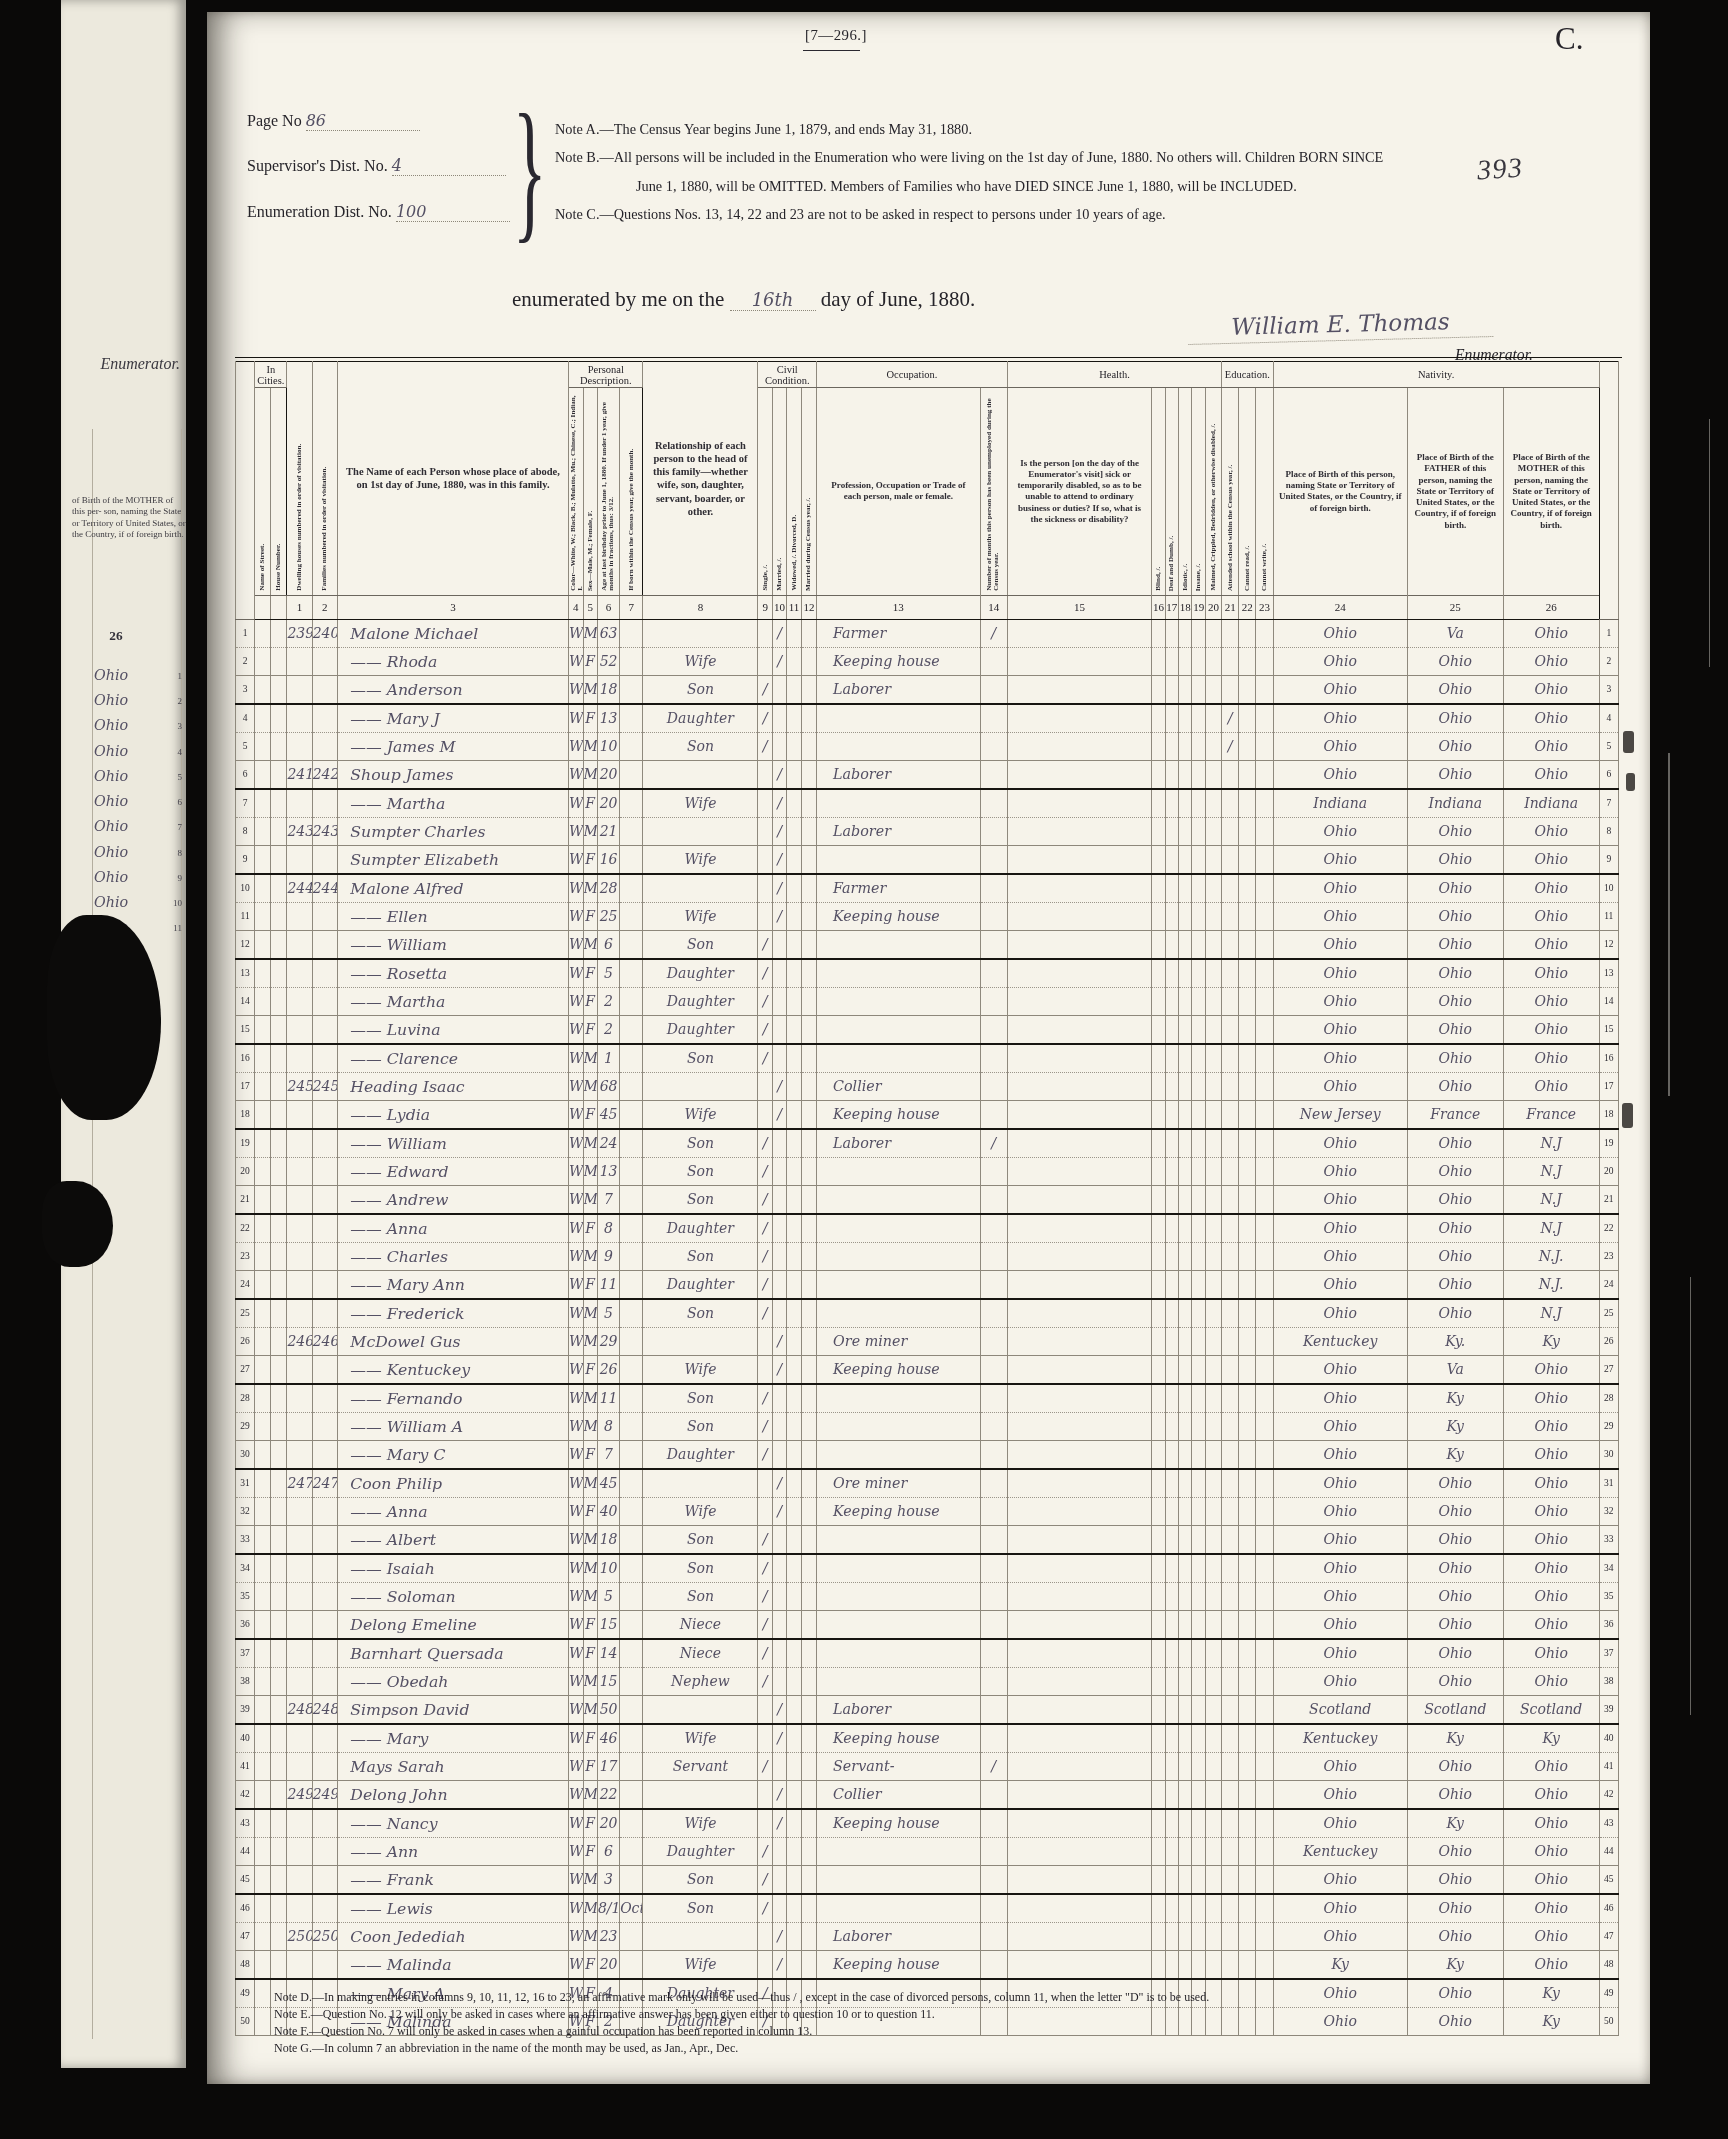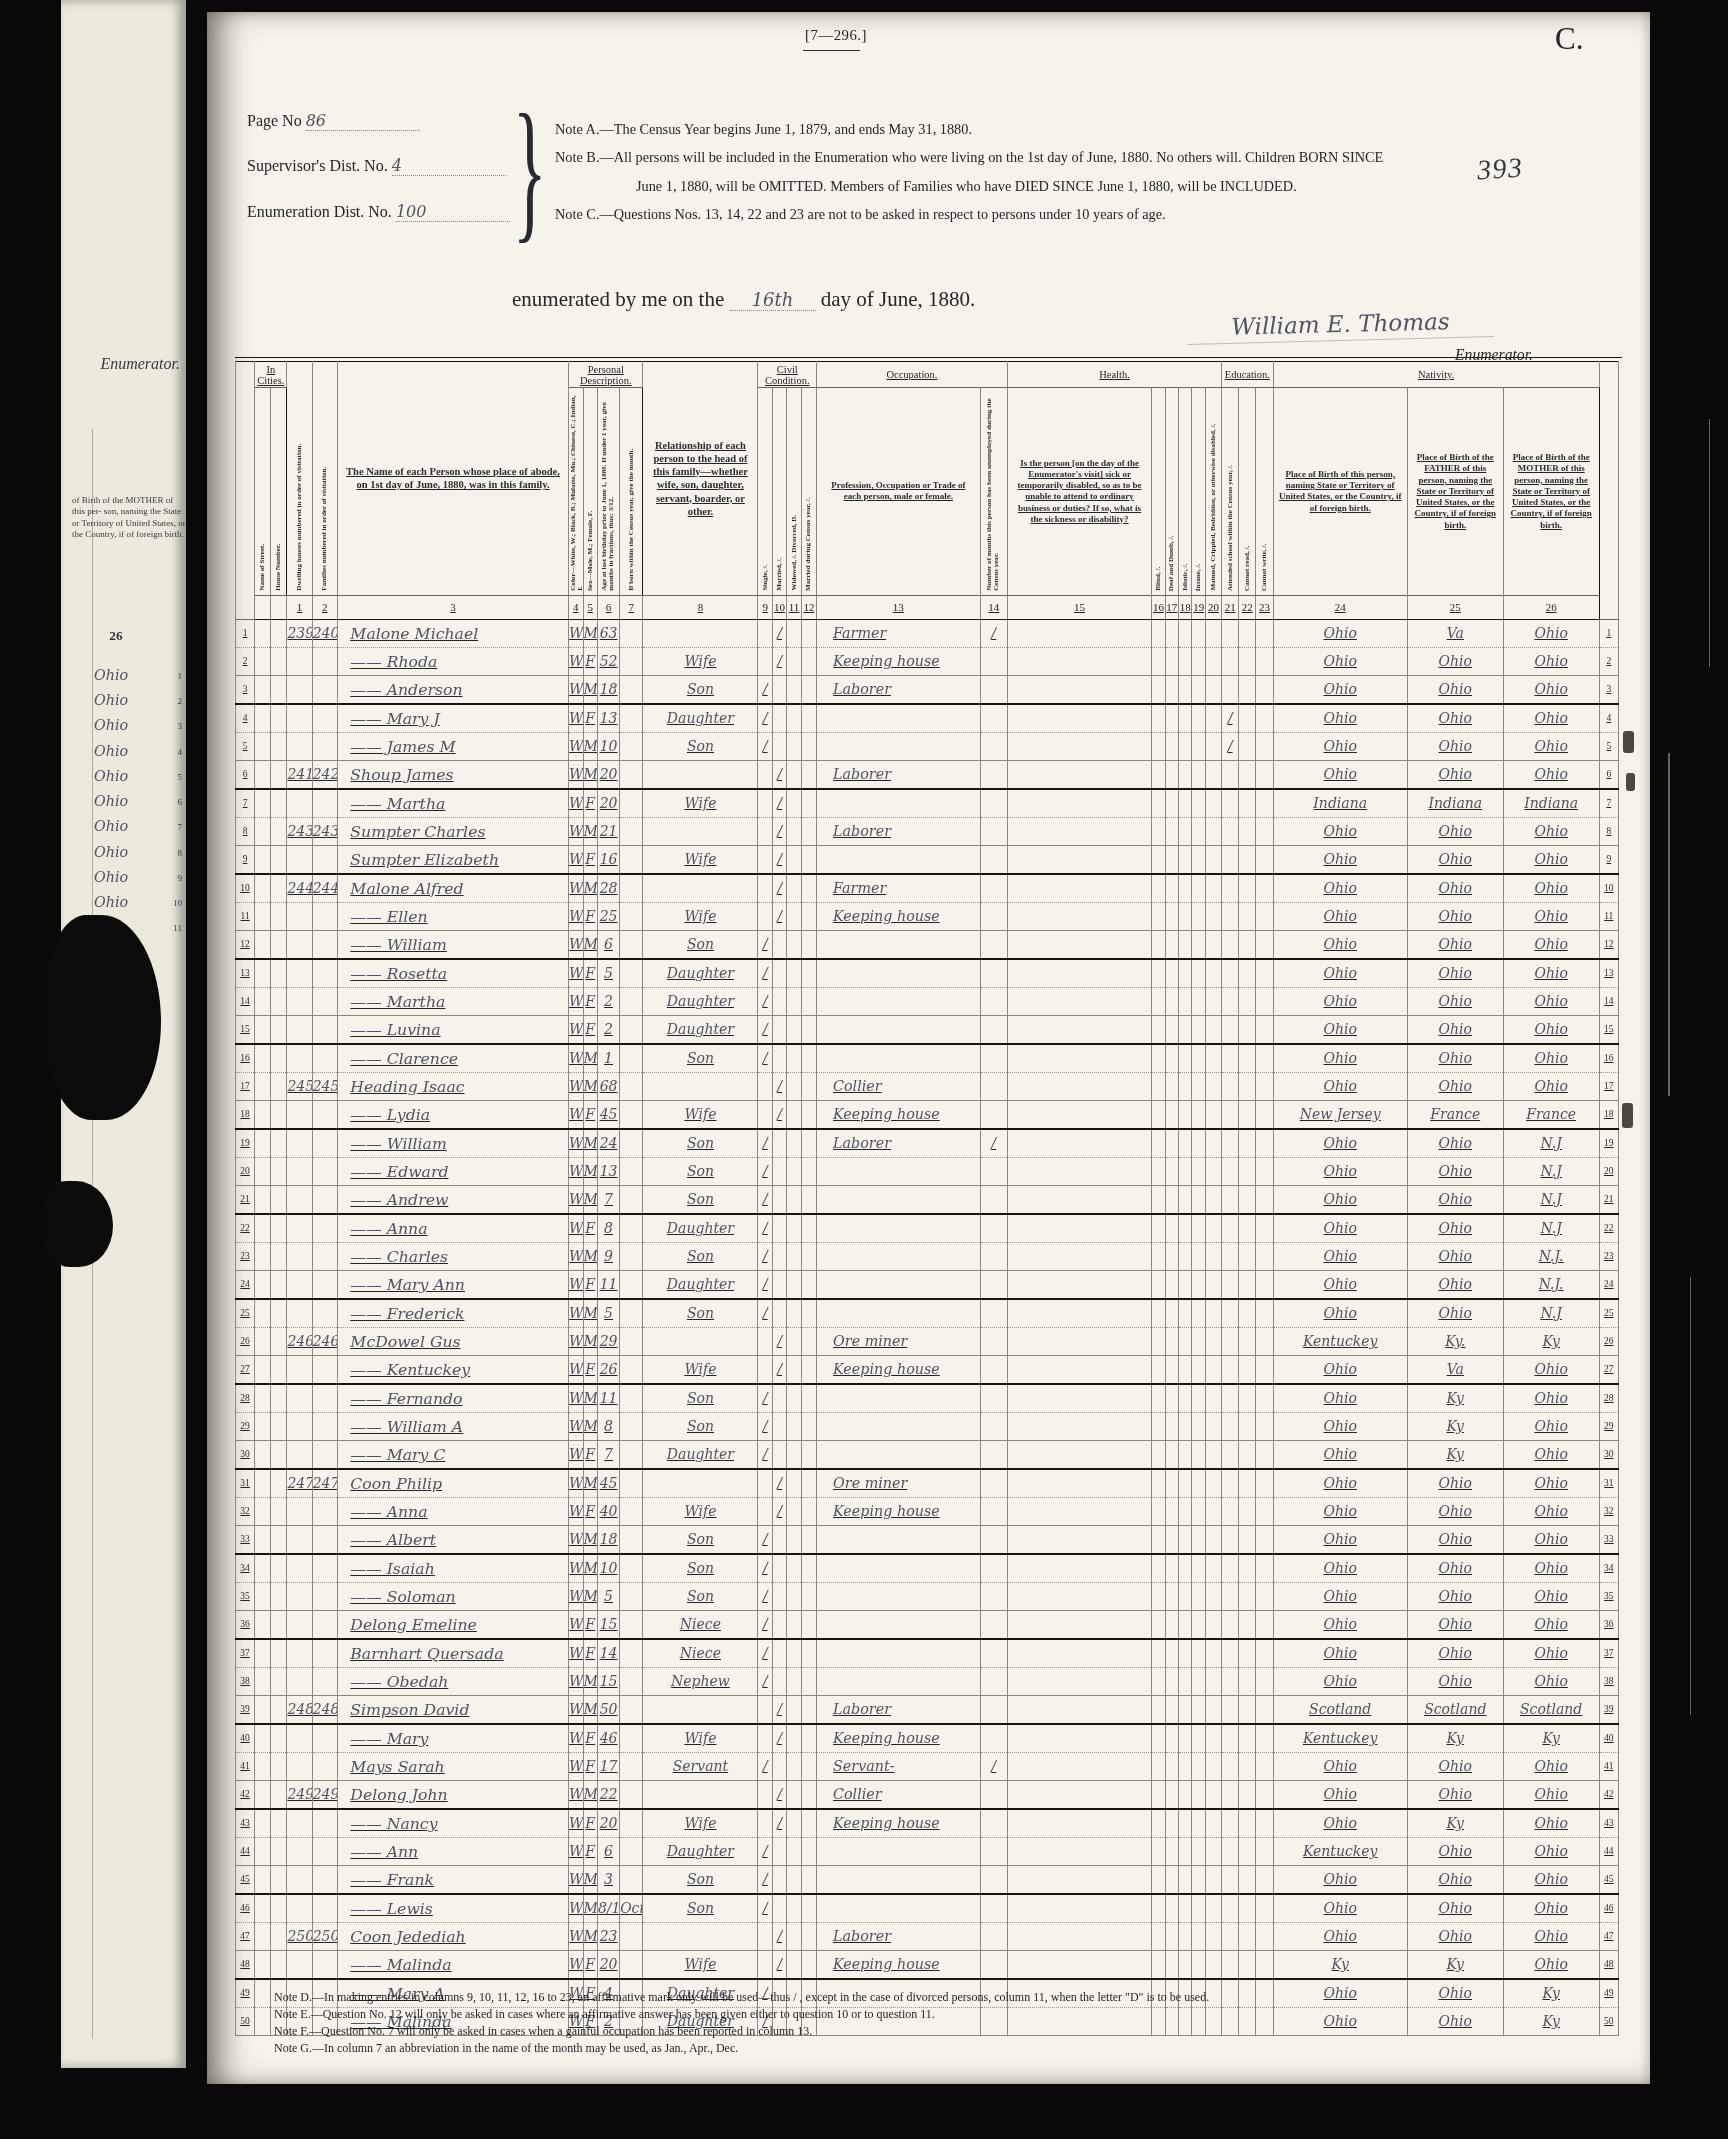--- a/index.html
+++ b/index.html
@@ -40,21 +40,21 @@
   #schedule-line .hw{font-size:19px;display:inline-block;text-align:center;}
   #enumerated-line{position:absolute;left:305px;top:275px;font-size:21px;white-space:nowrap;}
   #enumerated-line .hw{font-size:18px;display:inline-block;min-width:86px;text-align:center;}
   #signature{position:absolute;left:981px;top:299px;width:305px;text-align:center;font-size:23px;
              transform:rotate(-1.5deg);border-bottom:1px dotted #8d8779;padding-bottom:2.9px;}
   #enum-label{position:absolute;left:1248px;top:334px;font-size:15.7px;font-style:italic;}
   .edge-mark{position:absolute;background:#201d1a;opacity:.8;border-radius:2.9px;}
   
   #table-wrap{position:absolute;left:28px;top:349px;width:1387px;}
   #table-wrap::before{content:"";position:absolute;left:0;top:-4.3px;width:100%;height:1.4px;background:#171511;}
-  table{border-collapse:collapse;table-layout:fixed;width:1384px;border:1.9px solid #171511;text-decoration:underline;}
+  table{border-collapse:collapse;table-layout:fixed;width:1384px;border:1.9px solid #171511;}
   th,td{border-left:0.5px solid #8f897d;border-right:0.5px solid #8f897d;padding:0;overflow:hidden;
         font-weight:normal;vertical-align:middle;}
   .bl-thick{border-left:1.9px solid #171511 !important;}
   tr.grp th{height:25px;font-size:10.5px;border-bottom:0.5px solid #6b665e;}
   th.vt{height:205px;vertical-align:bottom;border-bottom:0.5px solid #6b665e;}
   th.rowspan2{vertical-align:middle;border-bottom:0.5px solid #6b665e;}
   .vtx{writing-mode:vertical-rl;transform:rotate(180deg);display:inline-block;max-height:201px;
        font-size:7.1px;line-height:1.12;text-align:left;padding:1.9px 0.5px;font-weight:bold;color:#2e2c33;}
   .hz{font-size:9px;line-height:1.25;padding:1.9px 4.8px;text-align:center;font-weight:bold;color:#2e2c33;}
   tr.nums th{height:23px;font-size:11px;border-bottom:1.9px solid #171511;border-top:0.5px solid #6b665e;}

